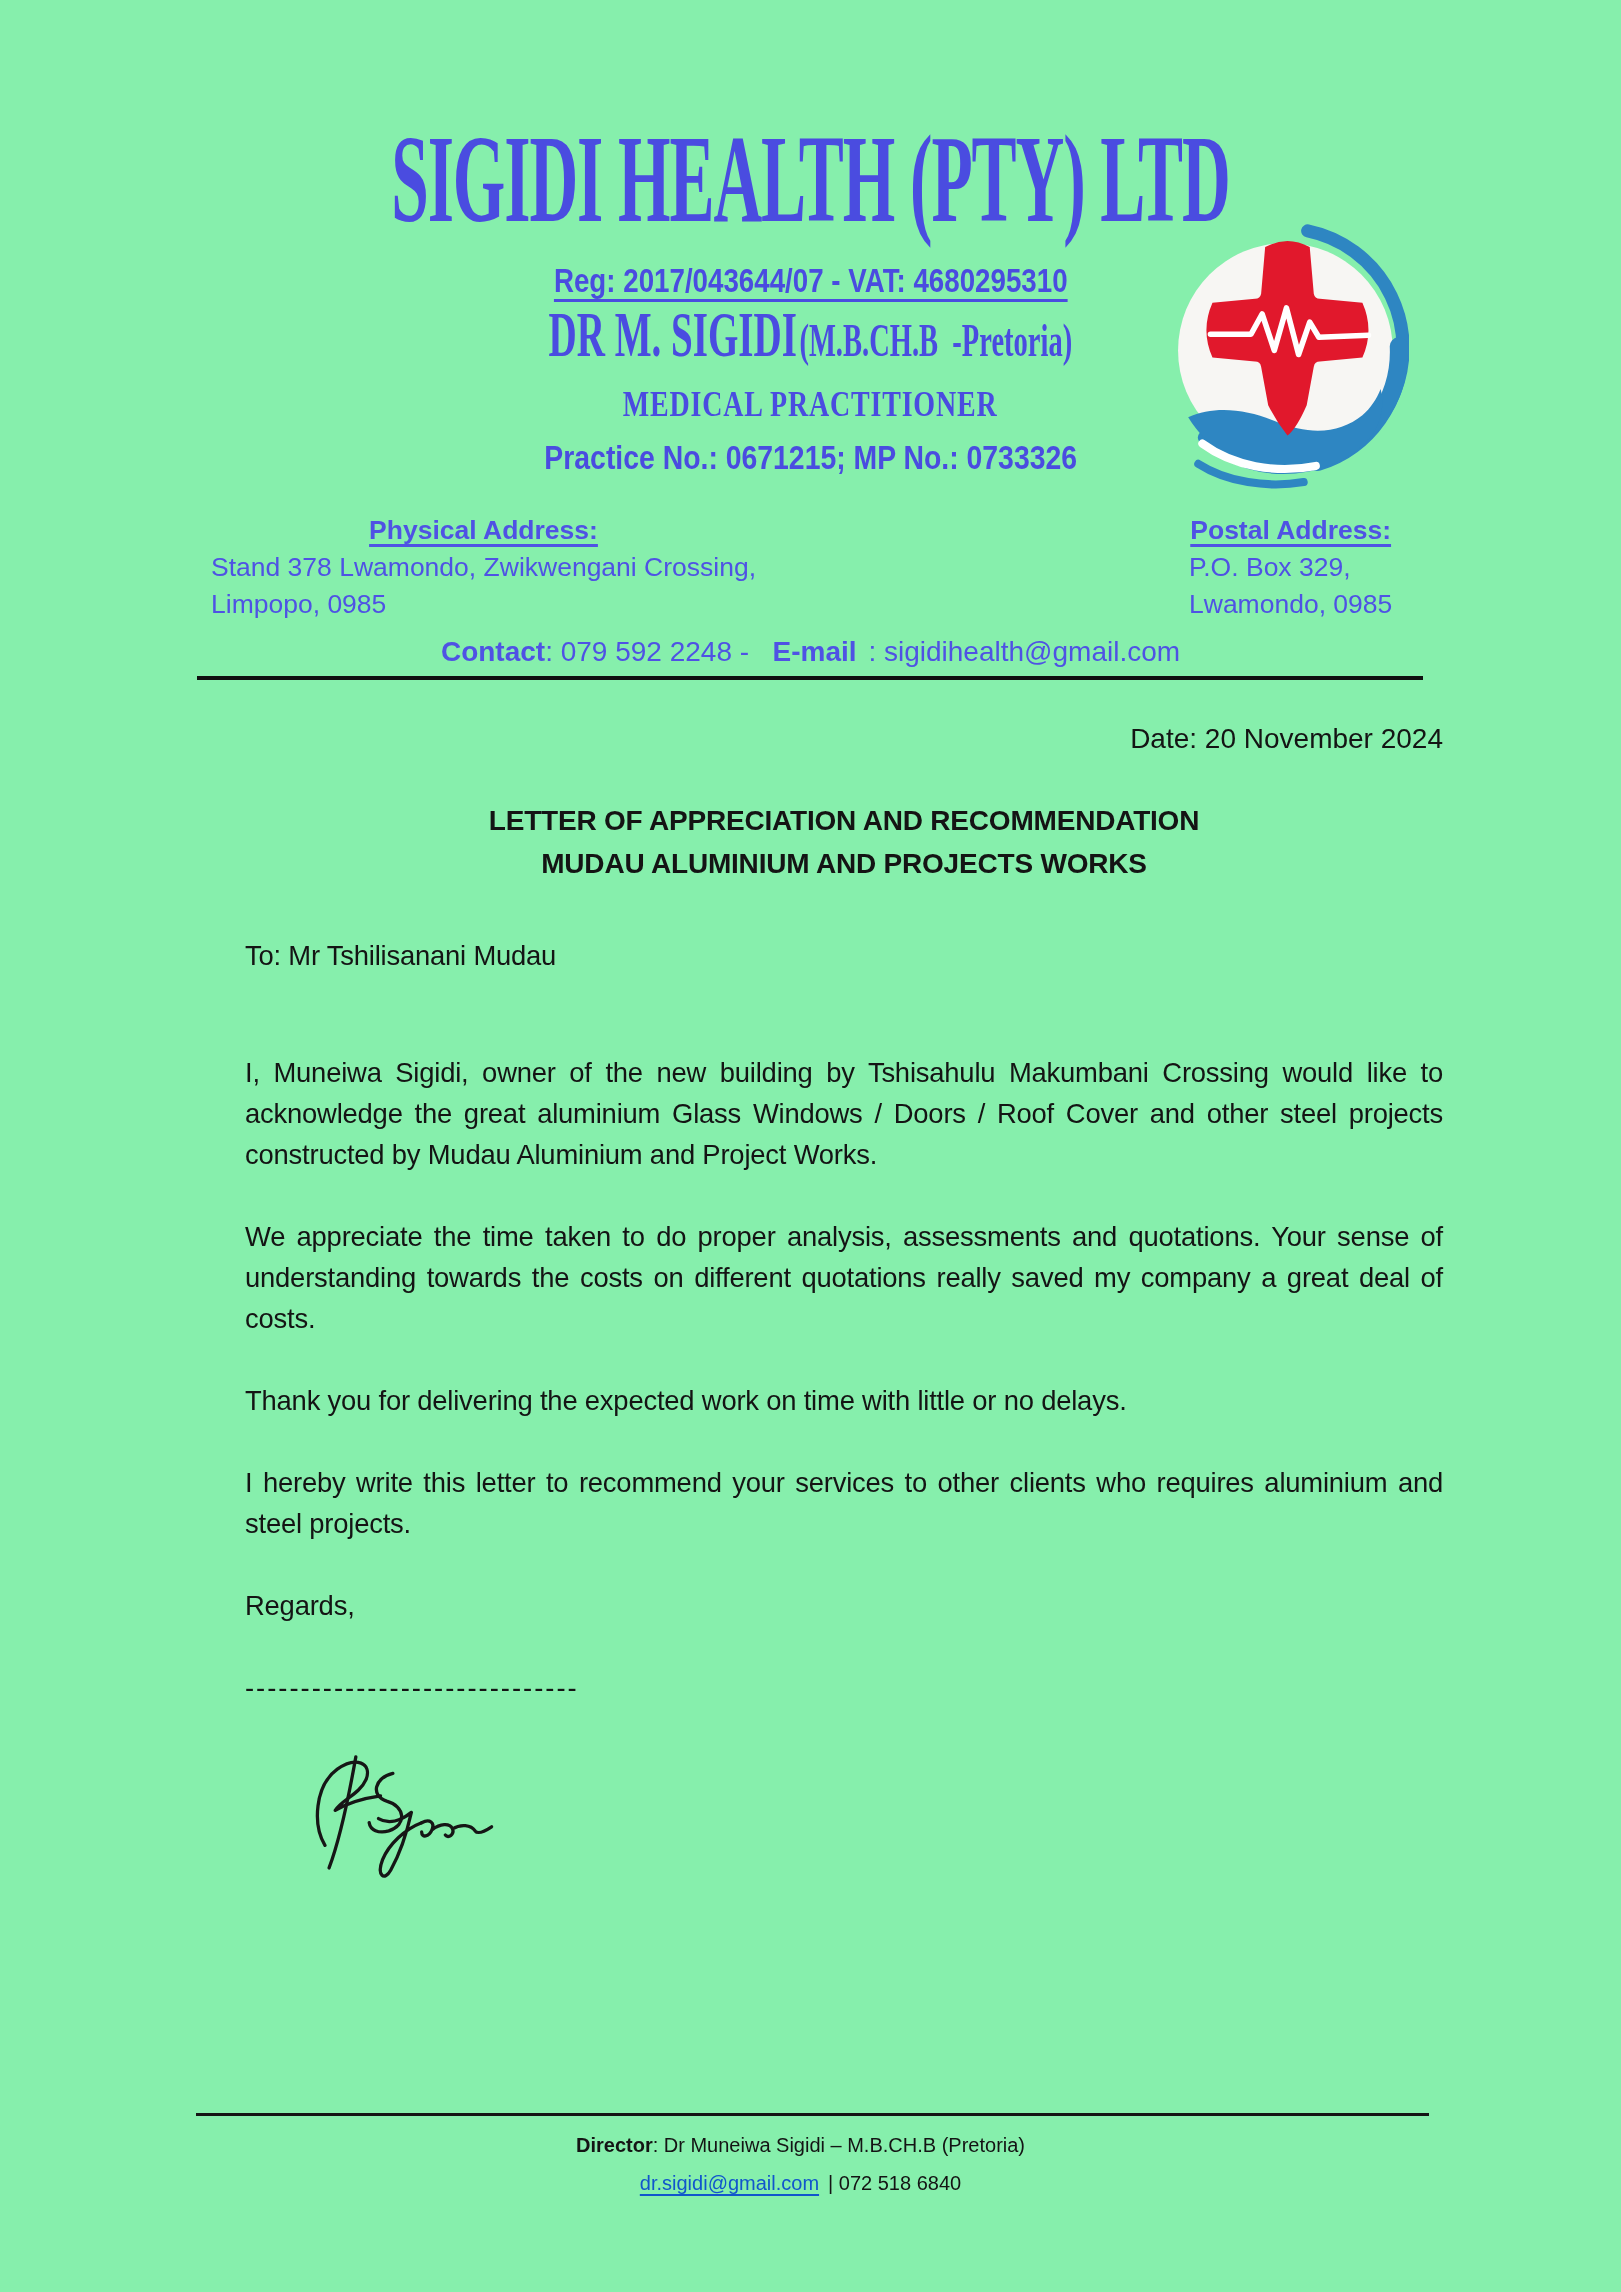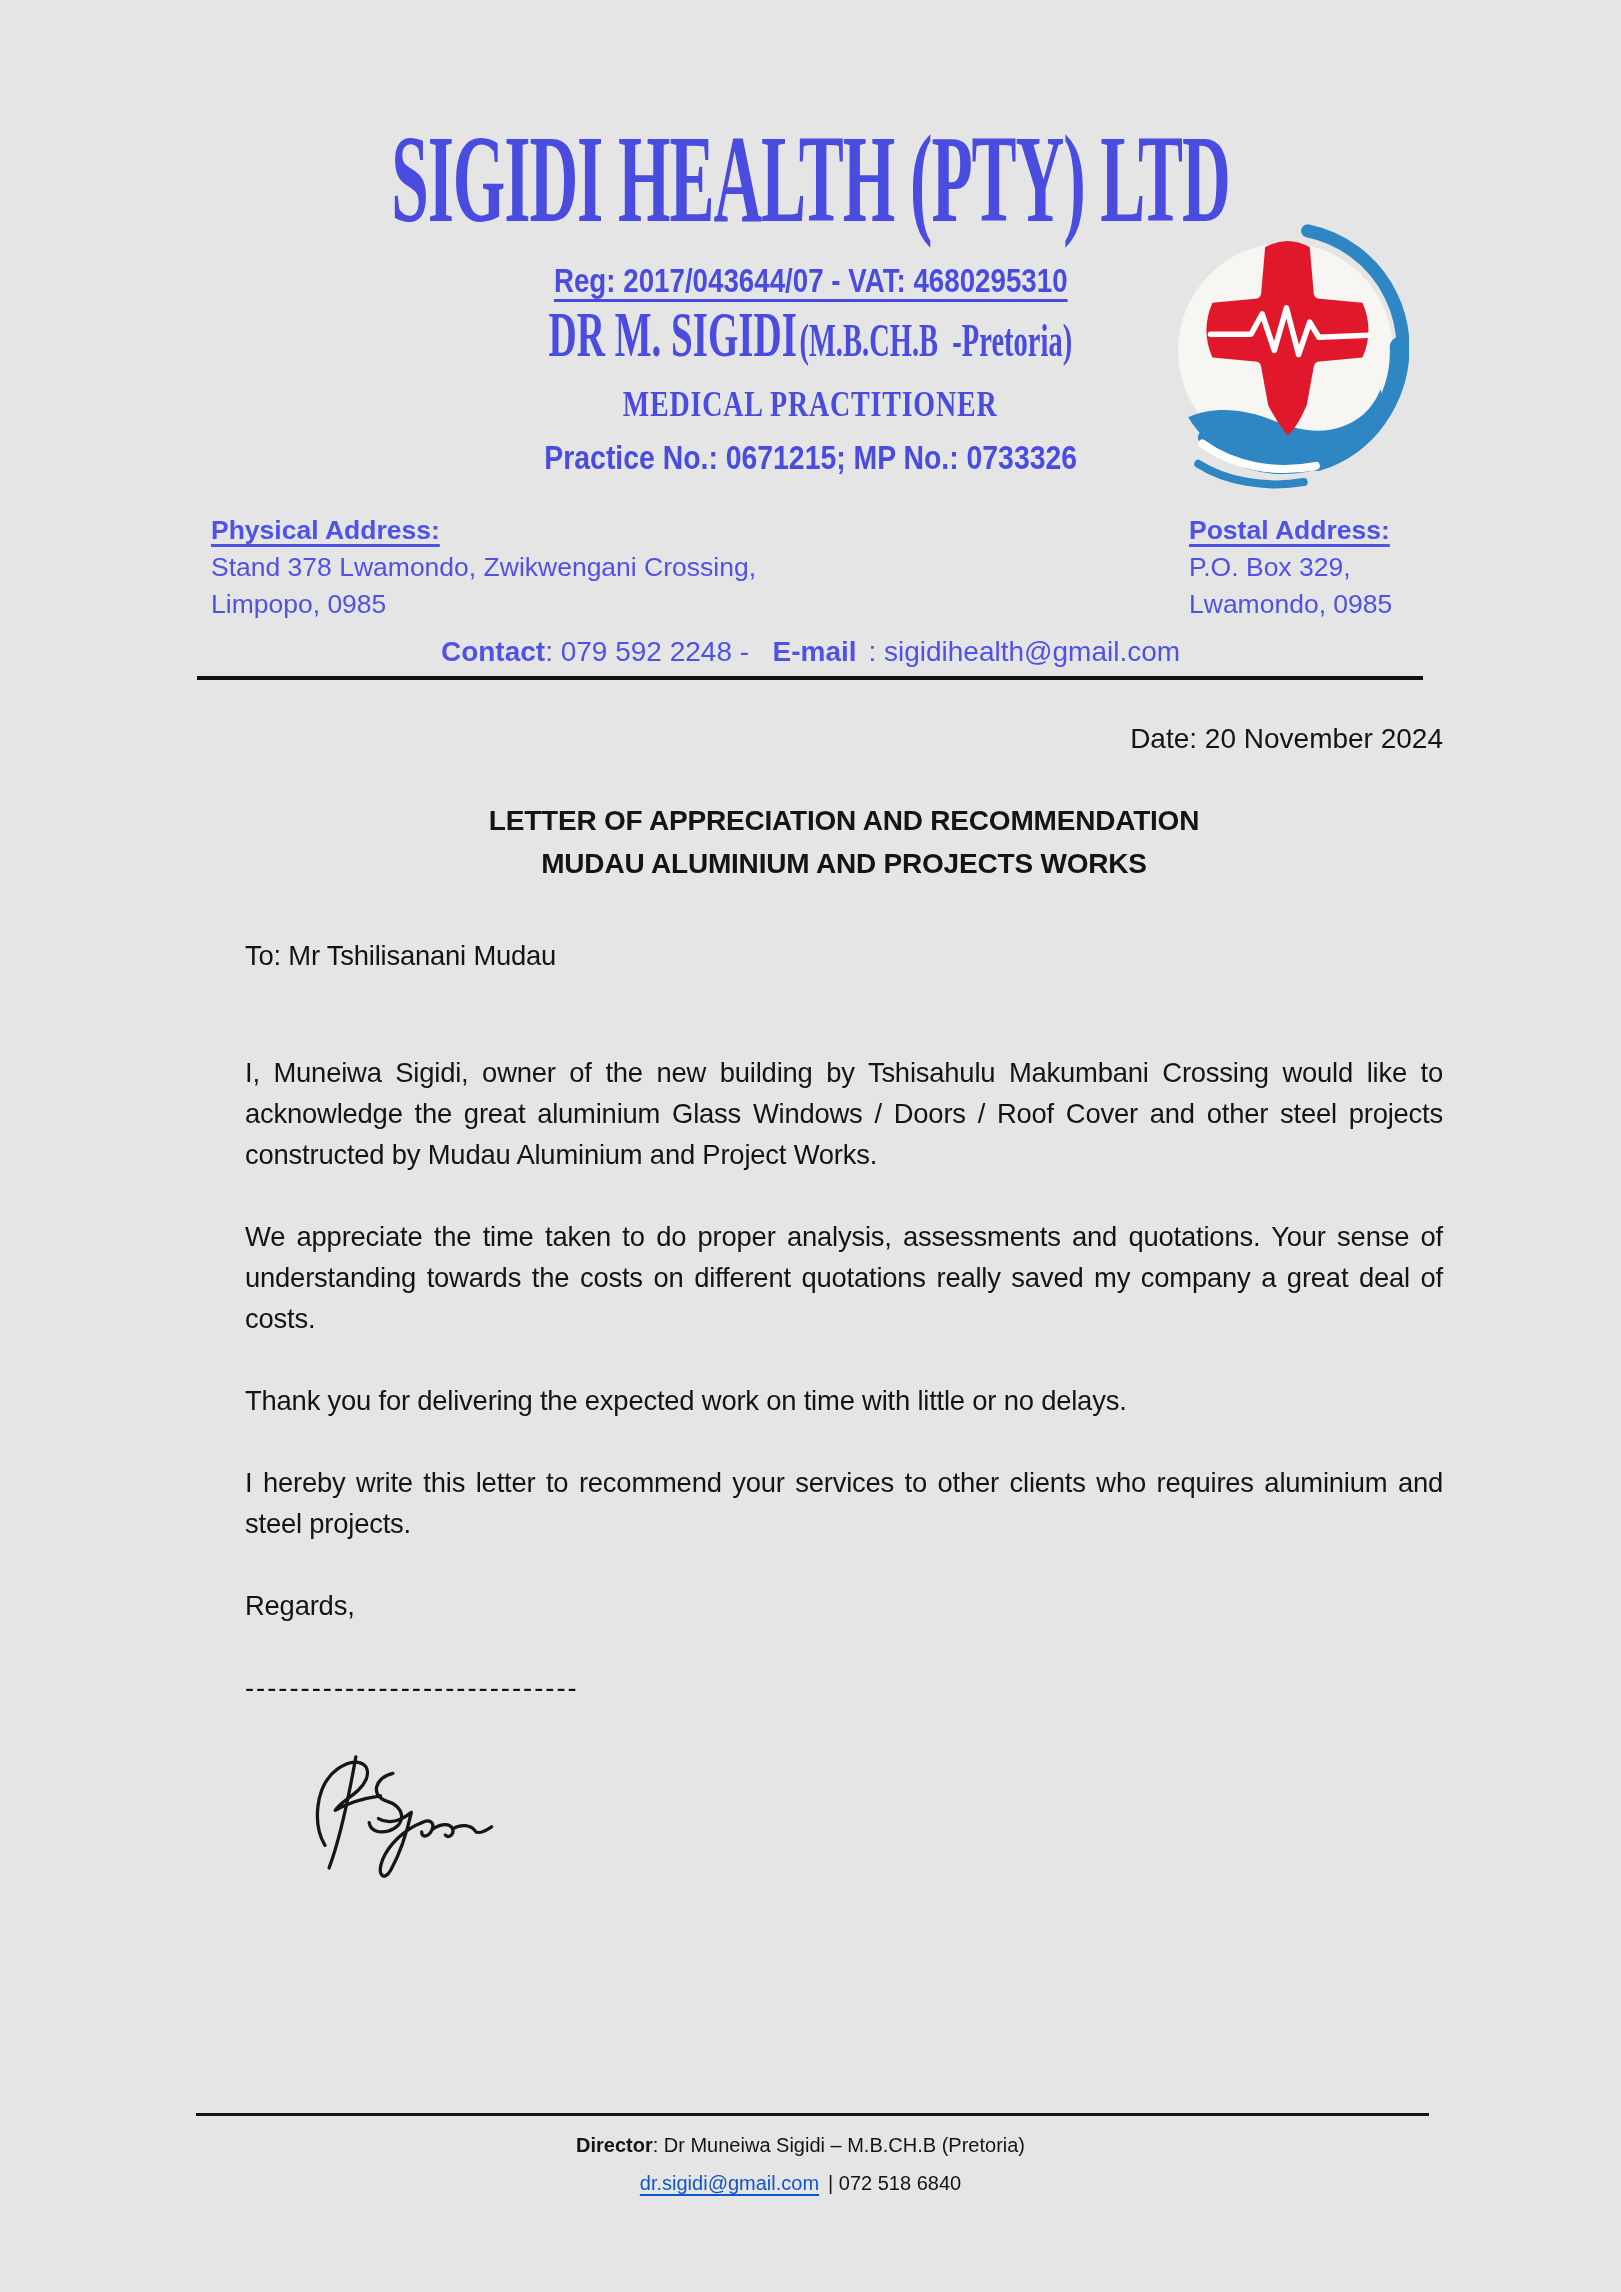--- a/index.html
+++ b/index.html
@@ -1,17 +1,17 @@
 <!DOCTYPE html>
 <html><head>
 <meta charset="utf-8">
 <style>
   html,body{margin:0;padding:0;background:#ffffff;}
   .page{
-    position:relative;width:1621px;height:2293px;background:#e5e5e5;
+    position:relative;width:1621px;height:2293px;background:#86efac;
     font-family:"Liberation Sans",sans-serif;color:#141414;overflow:hidden;
   }
   .abs{position:absolute;}
   .fullc{left:0;width:100%;text-align:center;}
   .blue{color:#4a4ce0;}
   .cnd{display:inline-block;white-space:nowrap;}
 
   
   .company{top:116px;line-height:127px;}
   .company .cnd{
@@ -39,21 +39,21 @@
   .practice .cnd{
     font-weight:bold;font-size:33px;transform:scaleX(.86);transform-origin:50% 50%;
   }
   .logo{left:1174px;top:222px;width:235px;height:267px;}
 
   .addr{top:512px;font-size:26.5px;line-height:37px;color:#4f52e4;}
   .addr-left{left:211px;}
   .addr-right{left:1189px;}
   .addr .lbl{
     font-weight:bold;text-decoration:underline;
-    text-decoration-thickness:2.5px;text-underline-offset:4.9px;
+    text-decoration-thickness:2.5px;text-underline-offset:4.9px;text-align:center;
   }
   .contact{top:632px;line-height:39px;font-size:28px;color:#4f52e4;}
   .contact .b{font-weight:bold;}
   .gap-l{margin-left:23.5px;}
   .gap-s{margin-left:11.8px;}
   .rule-top{left:197px;top:676px;width:1226px;height:3.9px;background:#101010;}
 
   
   .dateline{left:245px;top:718px;width:1198px;text-align:right;font-size:28px;line-height:41px;}
   .subject{left:245px;width:1198px;text-align:center;font-weight:bold;font-size:28px;line-height:43px;letter-spacing:-0.2px;}

